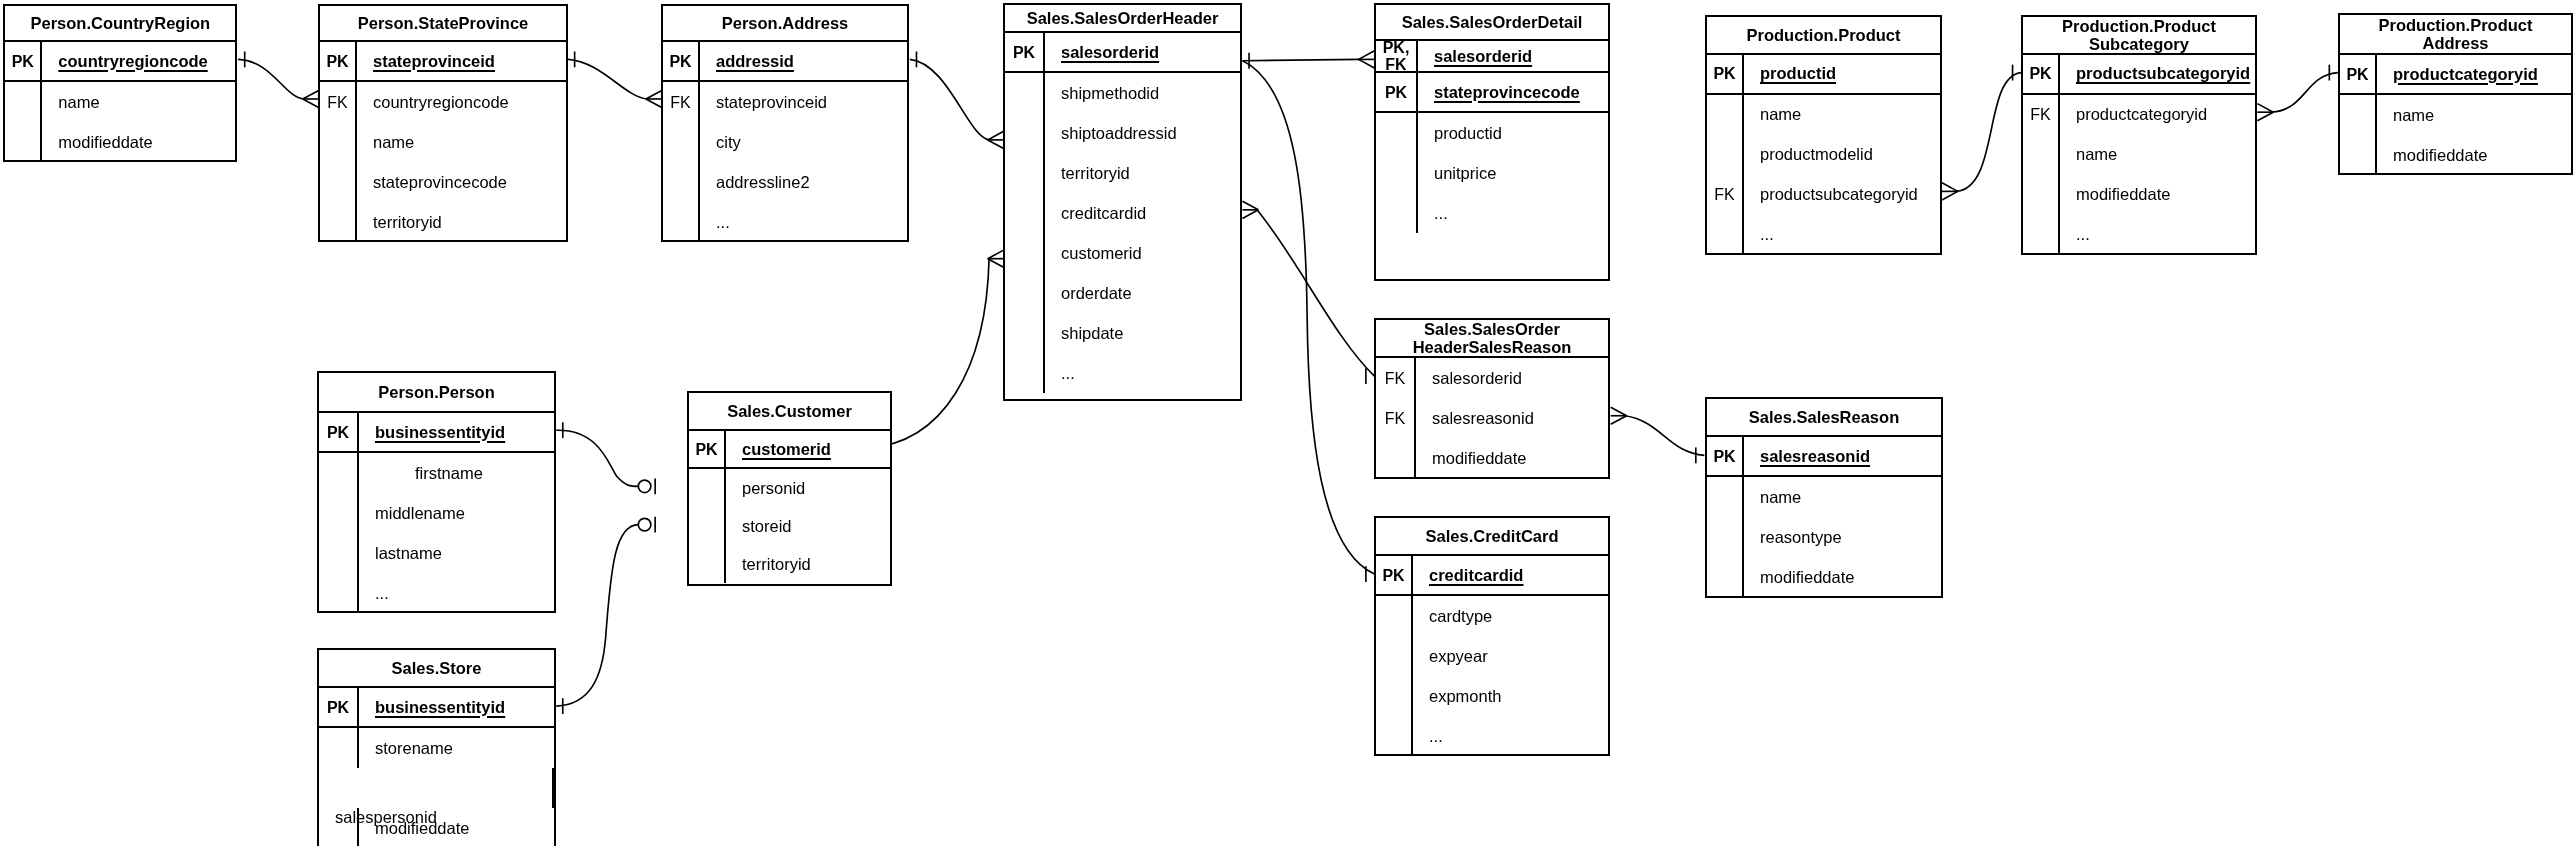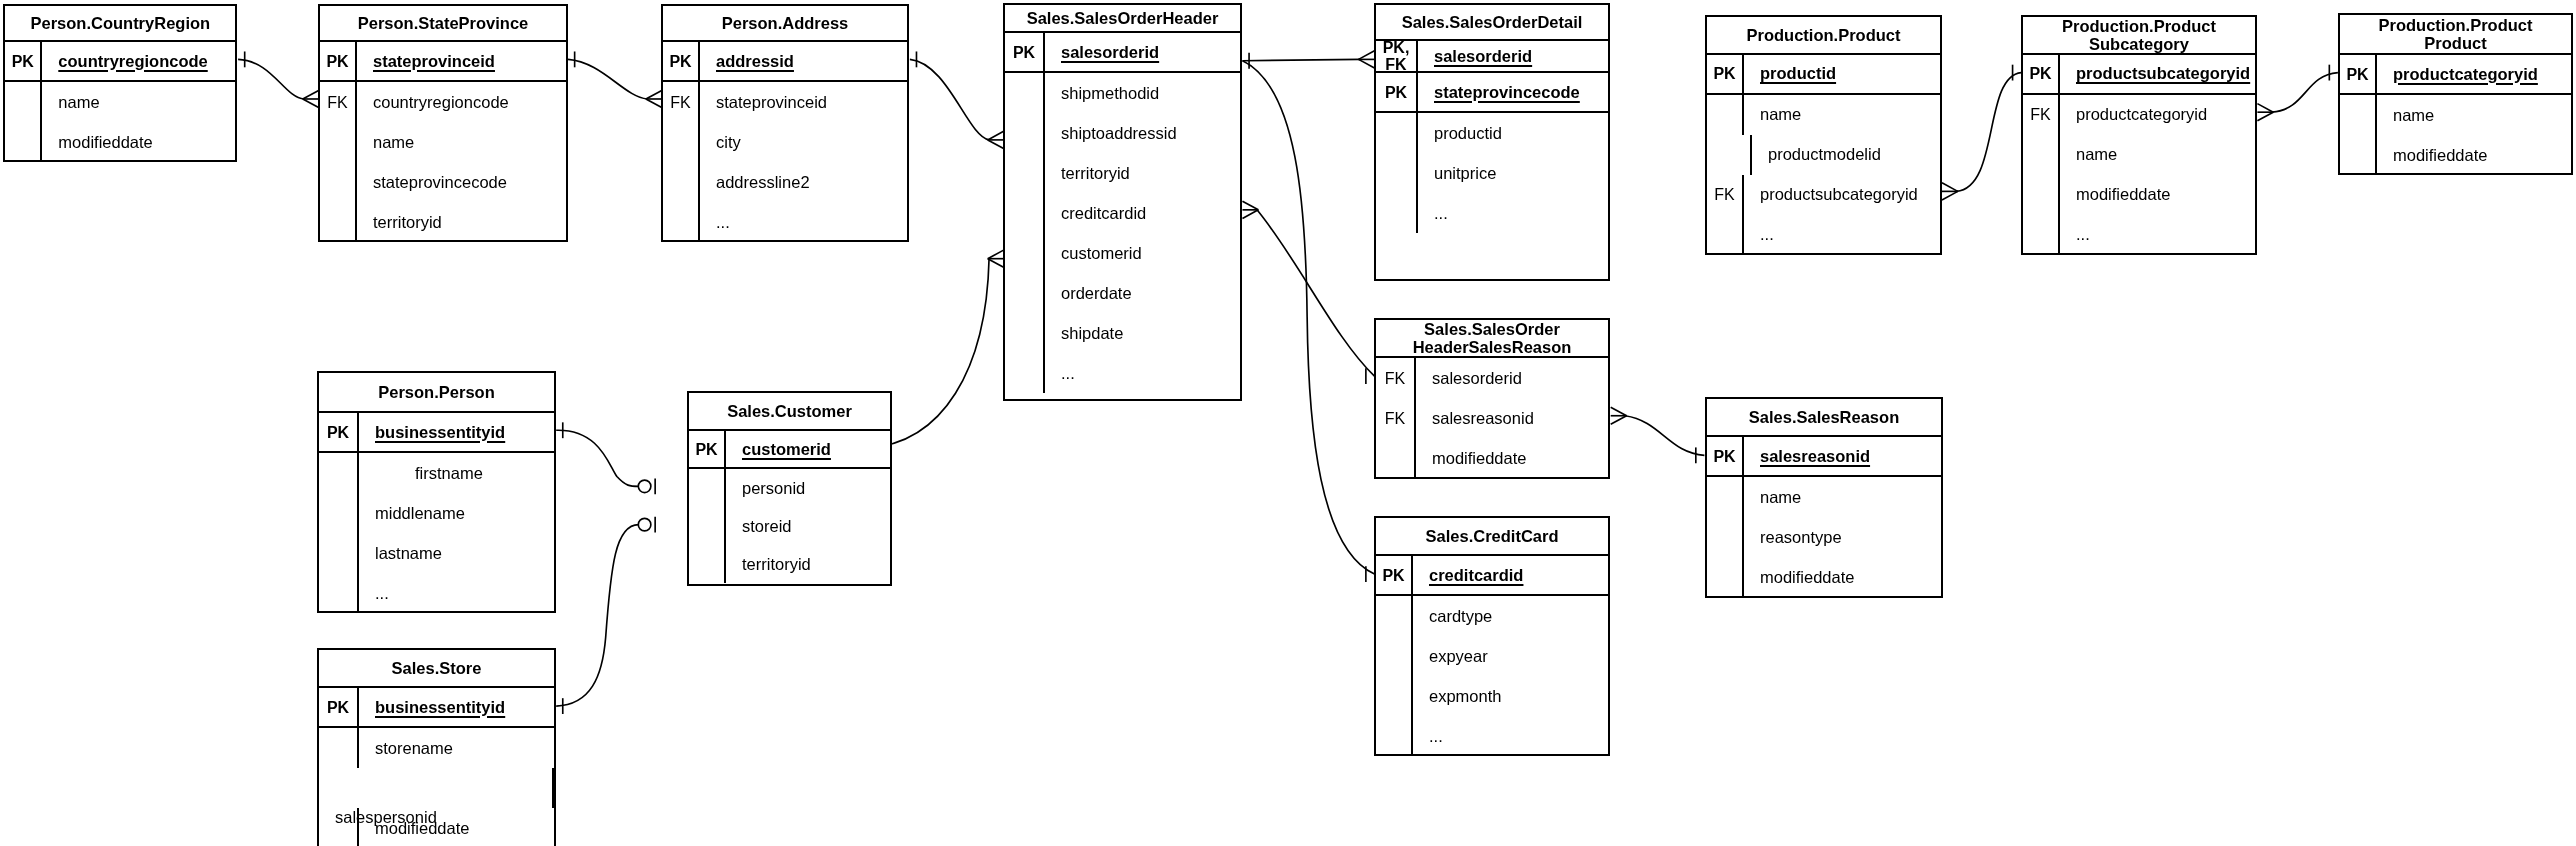--- a/index.html
+++ b/index.html
@@ -277,21 +277,21 @@
         <div class="fcell">
           <span>productid</span>
         </div>
       </div>
       <div class="trow" style="height: 40px;">
         <div class="kcell"></div>
         <div class="fcell">
           <span>name</span>
         </div>
       </div>
-      <div class="trow" style="height: 40px; padding-left: 8px;">
+      <div class="trow" style="height: 40px;">
         <div class="kcell"></div>
         <div class="fcell">
           <span>productmodelid</span>
         </div>
       </div>
       <div class="trow" style="height: 40px;">
         <div class="kcell">FK</div>
         <div class="fcell">
           <span>productsubcategoryid</span>
         </div>
@@ -335,21 +335,21 @@
       <div class="trow" style="height: 40px;">
         <div class="kcell"></div>
         <div class="fcell">
           <span>...</span>
         </div>
       </div>
     </div>
     <div class="tbl" style="left: 2338px; top: 13.2px; width: 235px; height: 162px; --kw: 37px;">
       <div class="tbl-title" style="height: 40px;">
         <span>Production.Product</span>
-        <span>Product</span>
+        <span>Address</span>
       </div>
       <div class="trow pkrow" style="height: 40px;">
         <div class="kcell">PK</div>
         <div class="fcell">
           <span>productcategoryid</span>
         </div>
       </div>
       <div class="trow" style="height: 40px;">
         <div class="kcell"></div>
         <div class="fcell">

